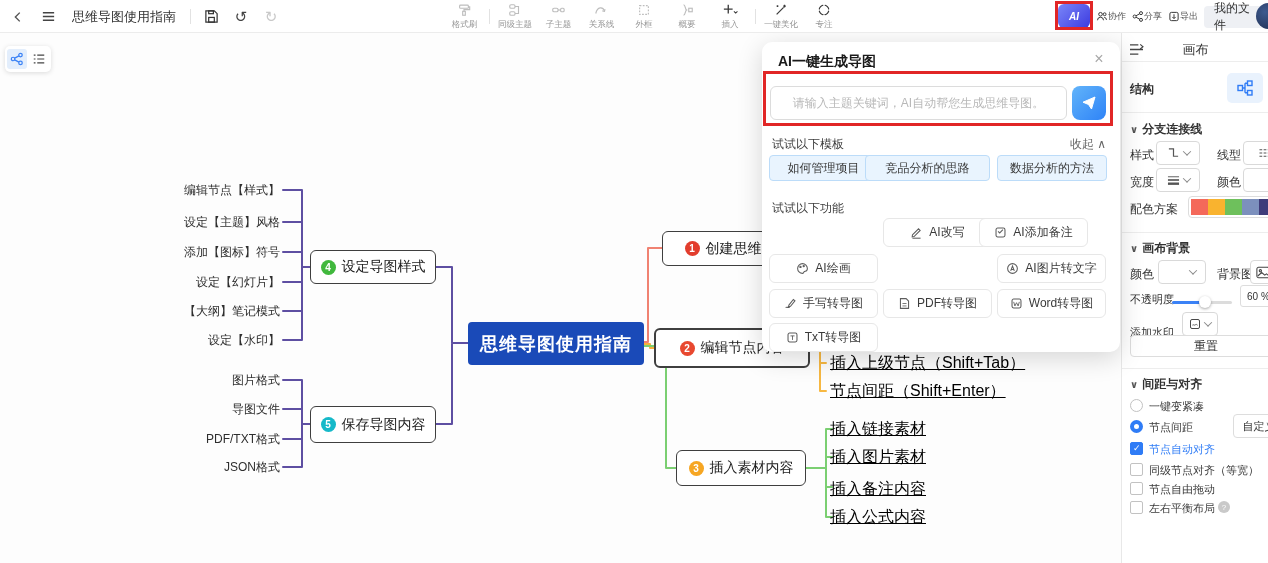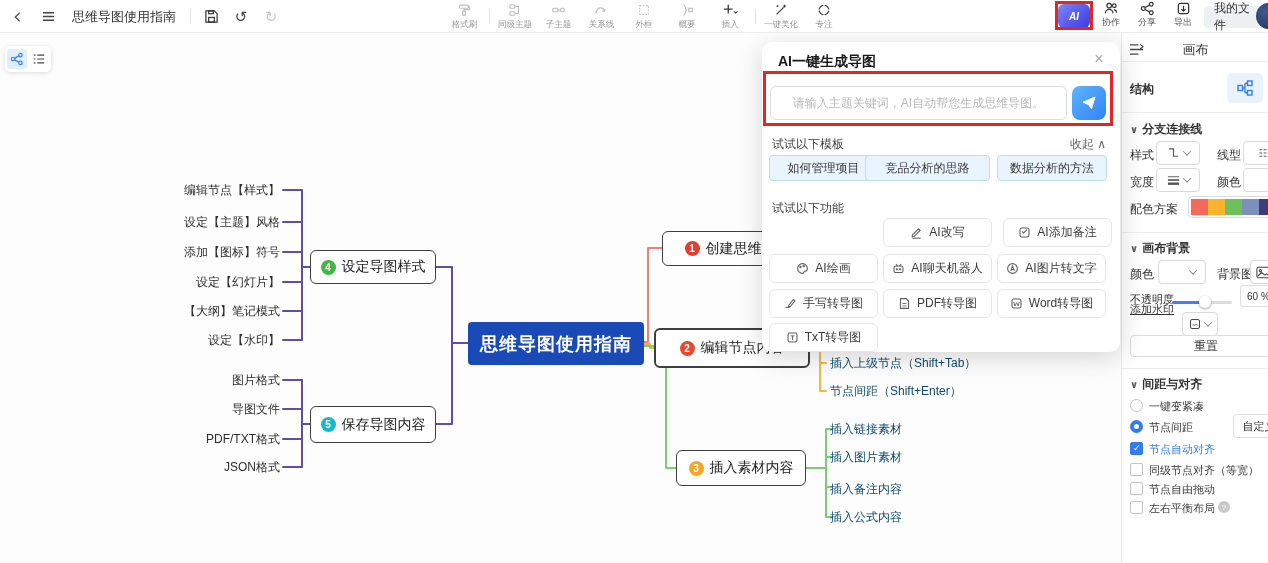--- a/index.html
+++ b/index.html
@@ -16,21 +16,21 @@
   .doc-title { font-size:13px; color:#333; margin:0 4px; white-space:nowrap; }
   .vdiv { width:1px; height:15px; background:#e2e2e2; }
   .redo { color:#c9c9c9; }
   .hdr-center { position:absolute; left:446px; top:0; height:33px; display:flex; align-items:center; gap:7px; }
   .tool { display:flex; flex-direction:column; align-items:center; justify-content:center; gap:1px;
     min-width:36px; height:32px; cursor:pointer; }
   .tool .tlabel { font-size:9px; color:#979797; white-space:nowrap; transform:scale(.95); }
   .hdr-ai { position:absolute; left:1058px; top:4px; width:32px; height:24px; border-radius:6px;
     background:linear-gradient(135deg,#7a86f8,#3c3ae0); color:#fff; font-size:10px; font-weight:bold;
     font-style:italic; display:flex; align-items:center; justify-content:center; cursor:pointer; }
-  .hdr-ico { position:absolute; top:1px; width:30px; height:31px; display:flex; flex-direction:column;
+  .hdr-ico { position:absolute; top:1px; width:30px; height:31px; display:flex; flex-direction:row;
     align-items:center; gap:0; cursor:pointer; }
   .hdr-ico .tlabel { font-size:9px; color:#555; white-space:nowrap; }
   .myfiles { position:absolute; left:1204px; top:6px; height:22px; padding:0 10px; background:#eef0f4;
     border-radius:4px; font-size:12px; color:#333; display:flex; align-items:center; cursor:pointer; }
   .avatar { position:absolute; left:1256px; top:3px; width:26px; height:26px; border-radius:50%;
     background:radial-gradient(circle at 35% 35%,#3d5a8f,#1f2c4d); }
 
   
   .mini { position:absolute; left:5px; top:46px; width:46px; height:26px; background:#fff; border-radius:5px;
     box-shadow:0 1px 5px rgba(0,0,0,.14); display:flex; align-items:center; gap:2px; padding:2px; z-index:6; }
@@ -42,22 +42,22 @@
   .map-lines { position:absolute; left:0; top:0; z-index:1; }
   .mnode { position:absolute; display:flex; align-items:center; justify-content:center; gap:6px;
     background:#fff; border:1.6px solid #3f3f3f; border-radius:6px; z-index:2; cursor:pointer;
     font-size:14px; color:#222; white-space:nowrap; }
   .central { background:#1a4ab8; border:none; color:#fff; font-size:18px; font-weight:bold;
     letter-spacing:1px; border-radius:4px; }
   .badge { width:15px; height:15px; border-radius:50%; color:#fff; font-size:10px; font-weight:bold;
     display:inline-flex; align-items:center; justify-content:center; flex:none; }
   .child-l { position:absolute; right:988px; height:16px; line-height:16px; font-size:12px; color:#2e2e2e;
     white-space:nowrap; z-index:2; cursor:pointer; }
-  .child-r { position:absolute; left:830px; height:16px; line-height:16px; font-size:12px; color:#0c4a6e;
-    white-space:nowrap; z-index:2; cursor:pointer; }
+  .child-r { position:absolute; left:830px; height:16px; line-height:16px; font-size:16px; color:#000000;
+    white-space:nowrap; z-index:2; cursor:pointer;text-decoration:underline; }
 
   
   .dialog { position:absolute; left:762px; top:42px; width:358px; height:310px; background:#fff;
     border-radius:10px; box-shadow:0 6px 26px rgba(0,0,0,.16); z-index:20; }
   .dlg-title { position:absolute; left:16px; top:11px; font-size:14px; font-weight:bold; color:#1a1a1a; }
   .dlg-close { position:absolute; right:12px; top:8px; font-size:16px; color:#a8a8a8; cursor:pointer;
     width:18px; text-align:center; }
   .dlg-input { position:absolute; left:8px; top:44px; width:297px; height:34px; border:1px solid #dcdcdc;
     border-radius:6px; padding:0 10px; font-size:12px; color:#333; outline:none;
     font-family:"Liberation Sans","DejaVu Sans",sans-serif;text-align:center; }
@@ -332,43 +332,34 @@
     <div class="tpl-btn" style="left:235px;width:110px;">数据分析的方法</div>
     <div class="dlg-sec" style="top:158px;">试试以下功能</div>
 
     <div class="fn-btn" style="left:121px;top:176px;">
       <svg width="13" height="13" viewBox="0 0 16 16" fill="none" stroke="#5d5d5d" stroke-width="1.3">
           <path d="M3 11 L10.5 3.5 L12.5 5.5 L5 13 L2.7 13.3 Z"></path>
           <path d="M3 15 h10"></path>
         </svg>
       <span>AI改写</span>
     </div>
-    <div class="fn-btn" style="left:241px;top:176px;">
+    <div class="fn-btn" style="left:217px;top:176px;">
       <svg width="13" height="13" viewBox="0 0 16 16" fill="none" stroke="#5d5d5d" stroke-width="1.3">
           <rect x="2.5" y="2.5" width="11" height="11" rx="2"></rect>
           <path d="M5 6.5 l2 2 l4 -4"></path>
         </svg>
       <span>AI添加备注</span>
     </div>
     <div class="fn-btn" style="left:7px;top:212px;">
       <svg width="13" height="13" viewBox="0 0 16 16" fill="none" stroke="#5d5d5d" stroke-width="1.3">
           <path d="M8 2 a6 6 0 1 0 0 12 c1.5 0 1.2-1.8 2.4-2.4 c1.2-.6 3.6.4 3.6-3.6 a6 6 0 0 0 -6 -6 z"></path>
           <circle cx="5.5" cy="6" r=".8"></circle>
           <circle cx="9.5" cy="5" r=".8"></circle>
         </svg>
       <span>AI绘画</span>
-    </div>
-    <div class="fn-btn" style="left:121px;top:212px;">
-      <svg width="13" height="13" viewBox="0 0 16 16" fill="none" stroke="#5d5d5d" stroke-width="1.3">
-          <rect x="2.5" y="5" width="11" height="8" rx="2"></rect>
-          <path d="M5 2.5 L6.5 5 M11 2.5 L9.5 5"></path>
-          <circle cx="6" cy="9" r=".7"></circle>
-          <circle cx="10" cy="9" r=".7"></circle>
-        </svg>
-      <span>AI聊天机器人</span>
     </div>
     <div class="fn-btn" style="left:235px;top:212px;">
       <svg width="13" height="13" viewBox="0 0 16 16" fill="none" stroke="#5d5d5d" stroke-width="1.3">
           <circle cx="8" cy="8" r="6"></circle>
           <path d="M5.8 11 L8 5 L10.2 11 M6.6 9.2 h2.8"></path>
         </svg>
       <span>AI图片转文字</span>
     </div>
     <div class="fn-btn" style="left:121px;top:247px;">
       <svg width="13" height="13" viewBox="0 0 16 16" fill="none" stroke="#5d5d5d" stroke-width="1.3">
@@ -480,21 +471,21 @@
     </span>
 
     <span class="abs plabel" style="left:8px;top:259px;font-size:11px;text-align:center;">不透明度</span>
     <span class="slider">
       <span class="track"></span>
         <span class="fill"></span>
         <span class="knob"></span>
     </span>
     <span class="abs" style="left:118px;top:252px;width:40px;height:22px;border:1px solid #ddd;border-radius:3px;font-size:10px;color:#333;display:flex;align-items:center;padding-left:6px;">60 %</span>
 
-    <span class="abs plabel" style="left:8px;top:269px;font-size:11px;text-decoration:underline;">添加水印</span>
+    <span class="abs plabel" style="left:8px;top:292px;font-size:11px;">添加水印</span>
     <span class="psel" style="left:60px;top:279px;width:36px;">
       <svg width="12" height="12" viewBox="0 0 16 16" fill="none" stroke="#444" stroke-width="1.3">
           <rect x="2" y="2" width="12" height="12" rx="2"></rect>
           <path d="M4.5 9.5 c1.5 -1.5 2.5 1 4 -.5 c1.5 -1.5 2.5 1 3 .5" stroke-width="1.1"></path>
         </svg>
         <span class="chev"></span>
     </span>
 
     <span class="pbtn" style="left:8px;top:302px;width:152px;height:22px;">重置</span>
     <div class="abs phr" style="top:335px;"></div>

